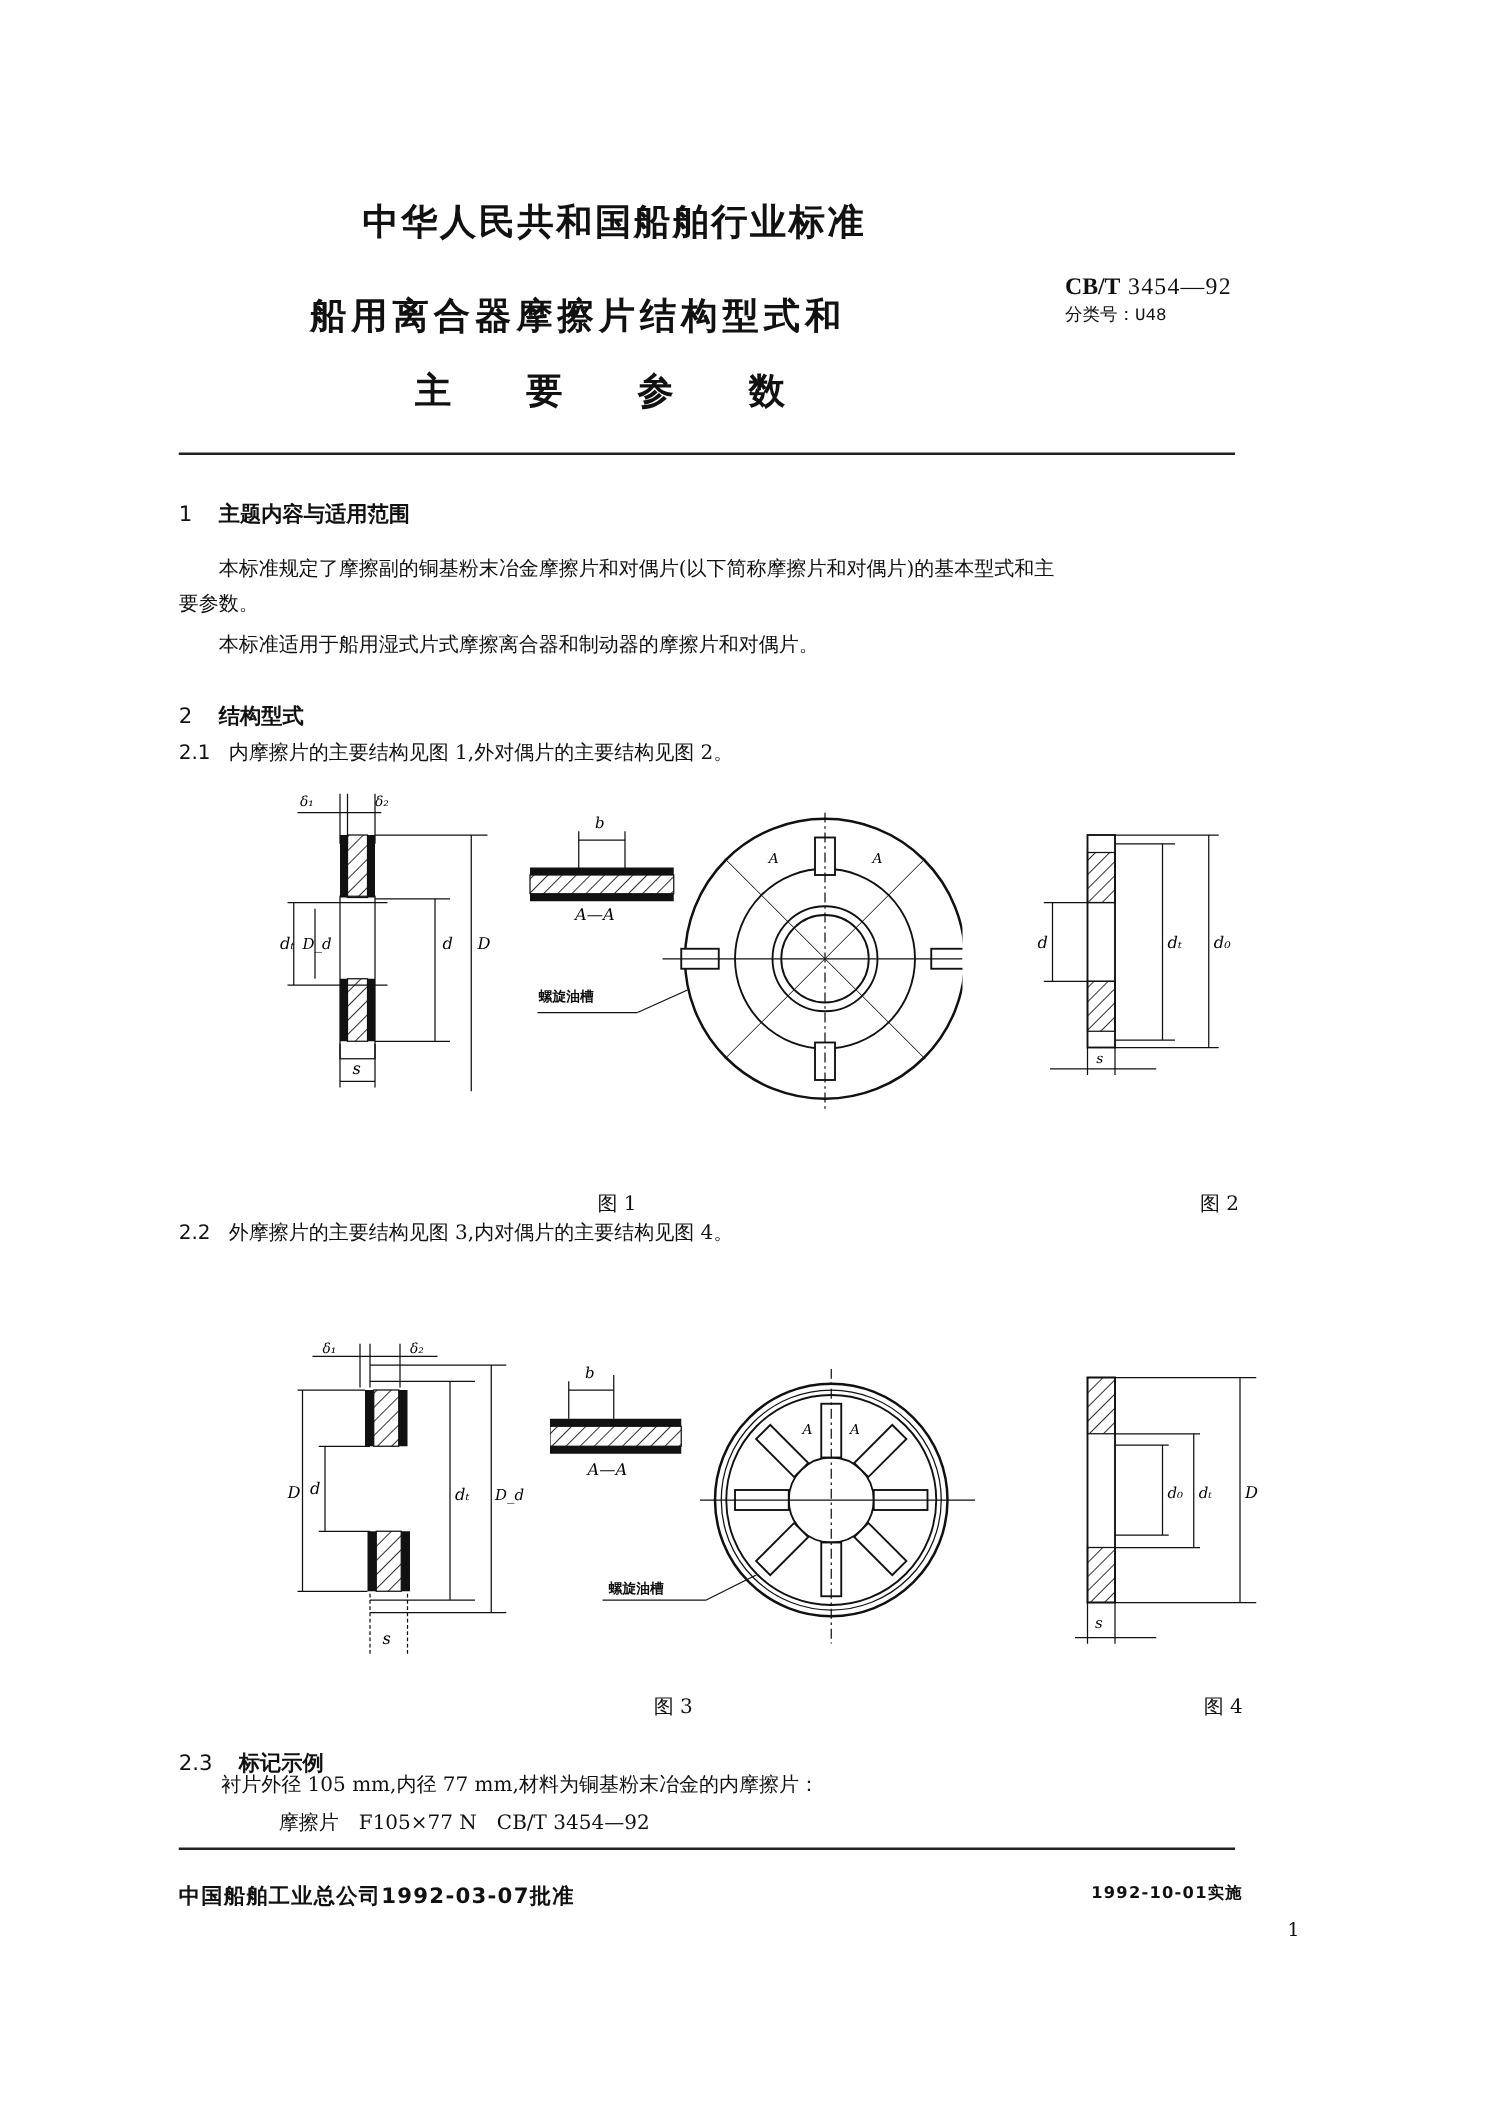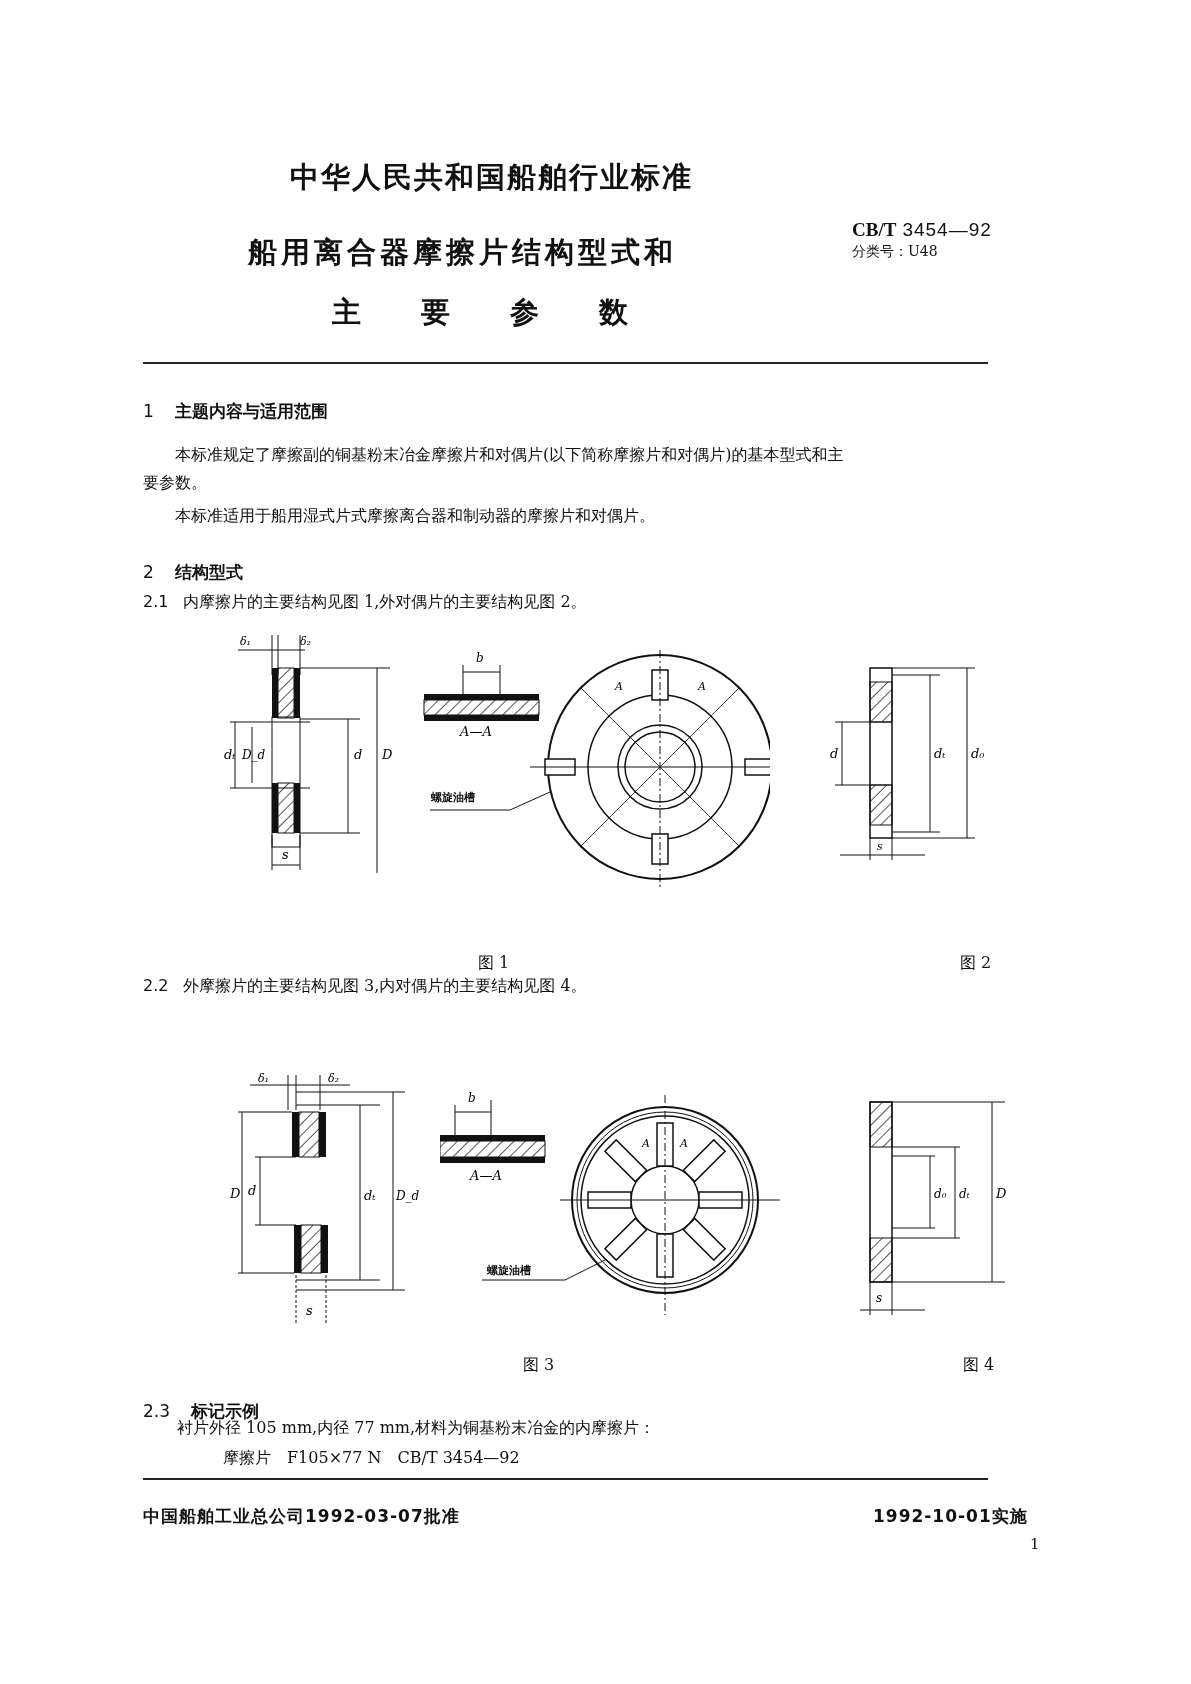--- a/index.html
+++ b/index.html
@@ -8,32 +8,32 @@
   .abs { position:absolute; }
   .hdr-org { left:290px; top:158px; font-family:"DejaVu Sans","Liberation Sans",sans-serif;
              font-weight:bold; font-size:29px; letter-spacing:2px; }
   .title1 { left:248px; top:233px; font-family:"DejaVu Sans","Liberation Sans",sans-serif;
             font-weight:bold; font-size:29px; letter-spacing:4px; }
   .title2 { left:332px; top:293px; font-family:"DejaVu Sans","Liberation Sans",sans-serif;
             font-weight:bold; font-size:29px; }
   .title2 span { display:inline-block; margin-right:60px; }
   .stdcode { left:852px; top:218px; font-size:19px; }
   .stdcode b { font-family:"Liberation Serif",serif; font-weight:bold; }
-  .stdcode .num { font-family:Liberation Sans, sans-serif; letter-spacing:1px; }
-  .classno { left:852px; top:243px; font-size:14px; }
+  .stdcode .num { font-family:Liberation Serif, serif; letter-spacing:1px; }
+  .classno { left:852px; top:243px; font-size:14px;font-family:Liberation Mono, monospace; }
   .rule { left:143px; height:2px; background:#222; }
   .h1 { font-family:"DejaVu Sans","Liberation Sans",sans-serif; font-weight:bold; font-size:17px; }
   .h1 .n { font-weight:normal; display:inline-block; width:32px; }
   .p { font-size:16px; line-height:28px; }
   .cap { font-size:16px; }
   svg { position:absolute; }
   .footer-left { left:143px; top:1505px; font-family:"DejaVu Sans","Liberation Sans",sans-serif;
                  font-weight:bold; font-size:17px; letter-spacing:1px; }
   .footer-right { left:873px; top:1505px; font-family:"DejaVu Sans","Liberation Sans",sans-serif;
-                  font-weight:bold; font-size:17px; letter-spacing:1px; }
+                  font-weight:bold; font-size:13px; letter-spacing:1px; }
   .pageno { left:1030px; top:1535px; font-size:15px; }
 </style>
 </head>
 <body>
 
 <div class="abs hdr-org">中华人民共和国船舶行业标准</div>
 <div class="abs title1">船用离合器摩擦片结构型式和</div>
 <div class="abs title2">
   <span>主</span><span>要</span><span>参</span><span>数</span>
 </div>

